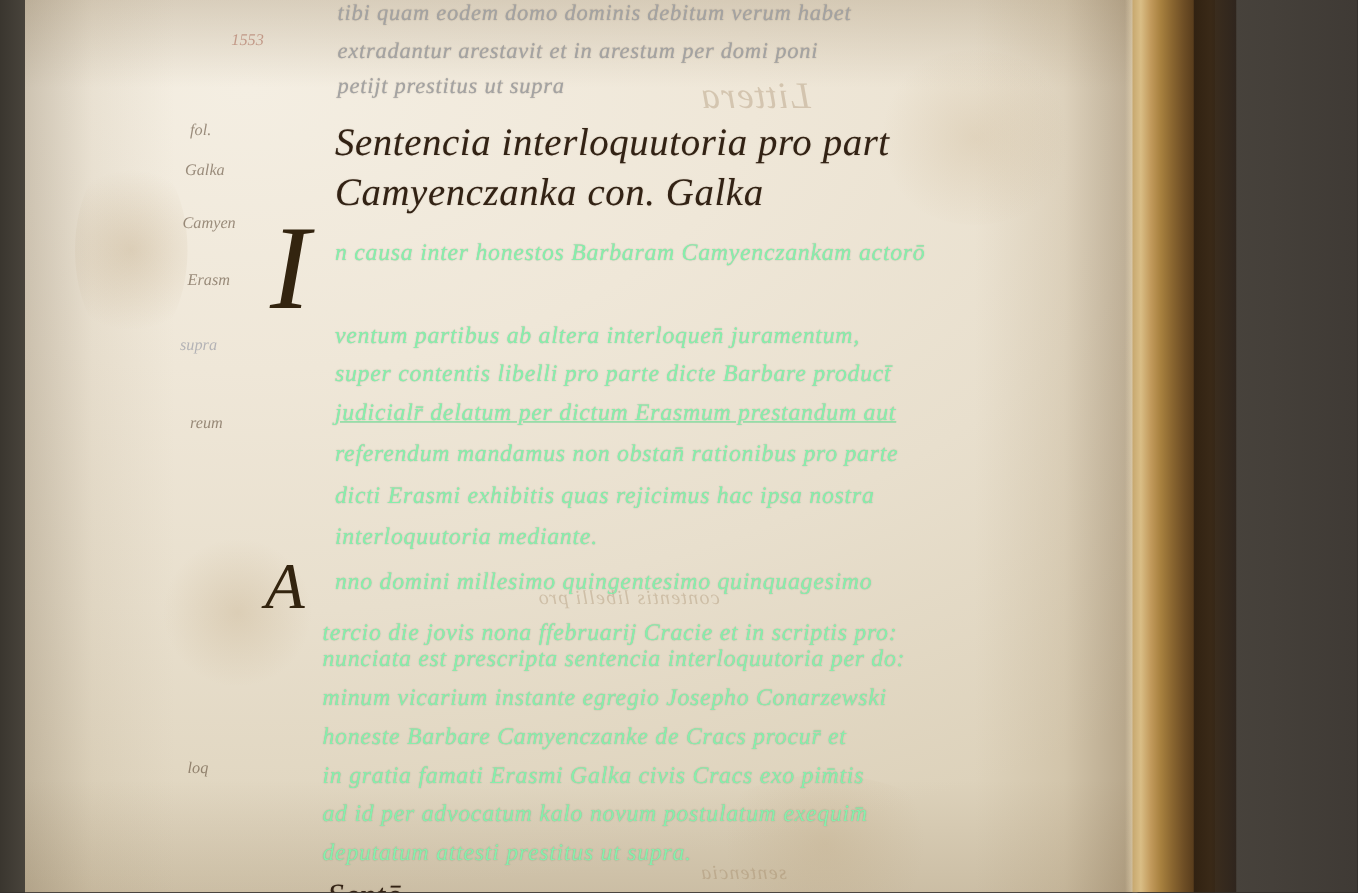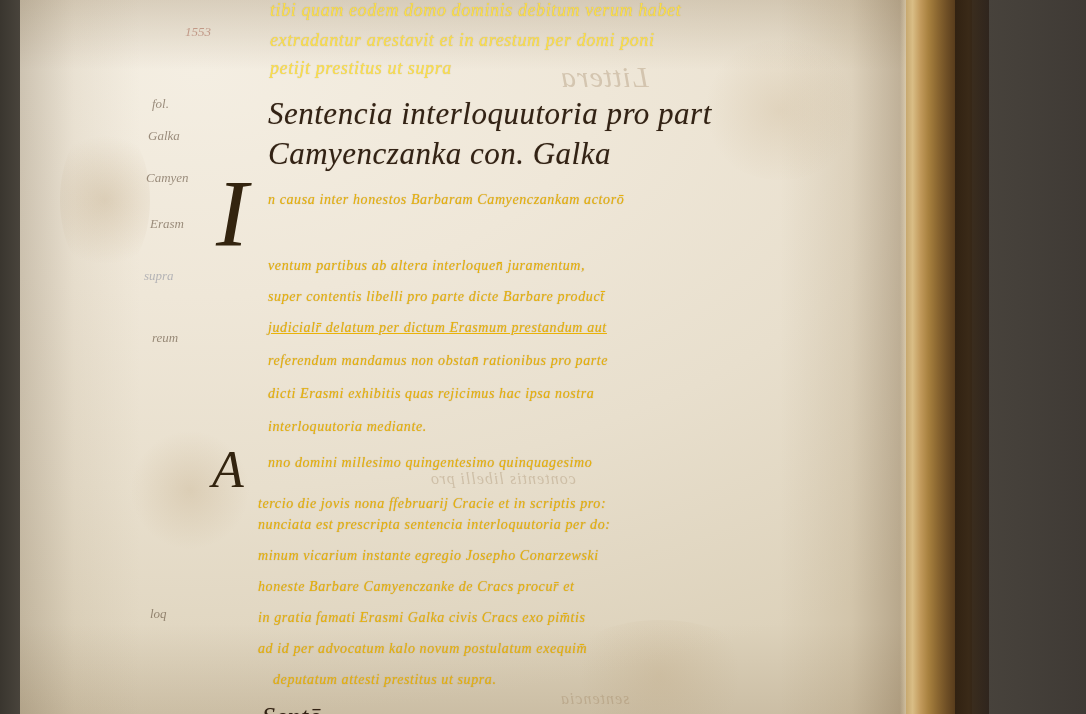--- a/index.html
+++ b/index.html
@@ -112,29 +112,29 @@
     white-space: nowrap;
     text-shadow: 0 0 1px rgba(70,45,25,0.35);
   }
   .heading {
     font-size: 31px;
     letter-spacing: 0.5px;
     color: #322214;
     font-weight: 400;
   }
   .body-line {
-    font-size: 14px;
+    font-size: 19px;
     letter-spacing: 0.6px;
-    color: #eab308;
+    color: #86efac;
     text-align: right;
   }
   .top-line {
     font-size: 18px;
     letter-spacing: 0.6px;
-    color: #fde047;
+    color: #a3a3a3;
   }
 
   
   .initial {
     position: absolute;
     color: #33240f;
     font-family: "Liberation Serif", serif;
     font-style: italic;
     line-height: 1;
   }
@@ -208,17 +208,17 @@
   <div class="ink body-line" style="left:268px; top:419px;">interloquutoria mediante.</div>
 
   <div class="initial" style="left:212px; top:444px; font-size:52px;">A</div>
   <div class="ink body-line" style="left:268px; top:455px;">nno domini millesimo quingentesimo quinquagesimo</div>
   <div class="ink body-line" style="left:258px; top:496px;">tercio die jovis nona ffebruarij Cracie et in scriptis pro:</div>
   <div class="ink body-line" style="left:258px; top:517px;">nunciata est prescripta sentencia interloquutoria per do:</div>
   <div class="ink body-line" style="left:258px; top:548px;">minum vicarium instante egregio Josepho Conarzewski</div>
   <div class="ink body-line" style="left:258px; top:579px;">honeste Barbare Camyenczanke de Cracs procur̄ et</div>
   <div class="ink body-line" style="left:258px; top:610px;">in gratia famati Erasmi Galka civis Cracs exo pim̄tis</div>
   <div class="ink body-line" style="left:258px; top:641px;">ad id per advocatum kalo novum postulatum exequim̄</div>
-  <div class="ink body-line" style="left:258px; top:672px;margin-left:15px;">deputatum attesti prestitus ut supra.</div>
+  <div class="ink body-line" style="left:258px; top:672px;">deputatum attesti prestitus ut supra.</div>
 
   <div class="ink heading" style="left:262px; top:702px; font-size:26px;">Sentē</div>
 
 </div>
 
 </body></html>

